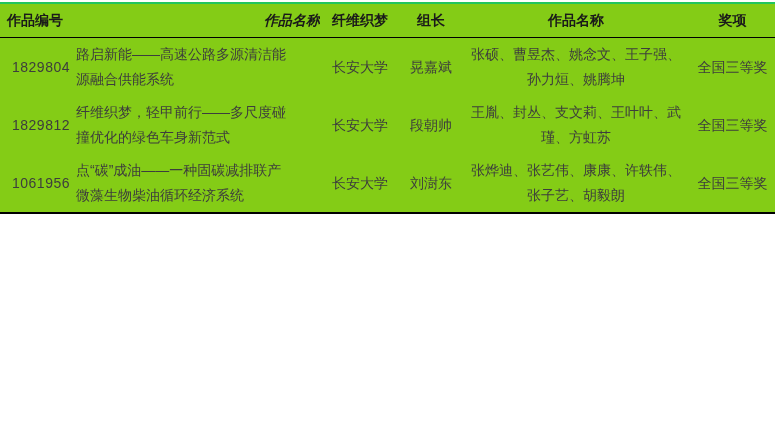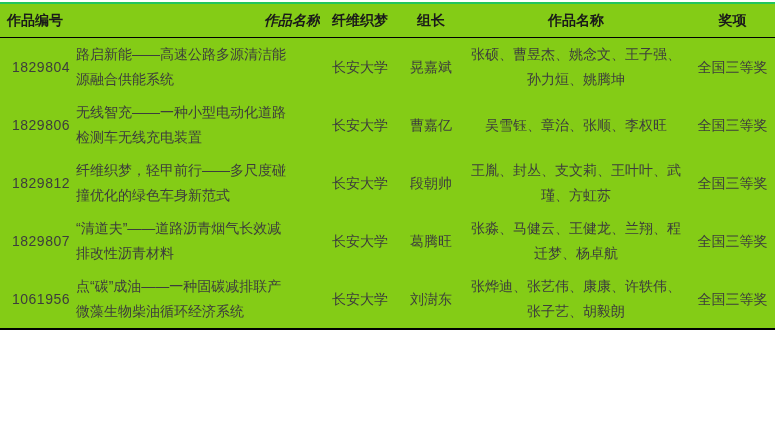--- a/index.html
+++ b/index.html
@@ -91,41 +91,25 @@
     <tbody>
         <tr>
           <td class="col-id">1829804</td>
           <td class="col-title">路启新能——高速公路多源清洁能源融合供能系统</td>
           <td class="col-university">长安大学</td>
           <td class="col-leader">晃嘉斌</td>
           <td class="col-members">张硕、曹昱杰、姚念文、王子强、孙力烜、姚腾坤</td>
           <td class="col-award">全国三等奖</td>
         </tr>
         <tr>
-          <td class="col-id">1829806</td>
-          <td class="col-title">无线智充——一种小型电动化道路检测车无线充电装置</td>
-          <td class="col-university">长安大学</td>
-          <td class="col-leader">曹嘉亿</td>
-          <td class="col-members">吴雪钰、章治、张顺、李权旺</td>
-          <td class="col-award">全国三等奖</td>
-        </tr>
-        <tr>
           <td class="col-id">1829812</td>
           <td class="col-title">纤维织梦，轻甲前行——多尺度碰撞优化的绿色车身新范式</td>
           <td class="col-university">长安大学</td>
           <td class="col-leader">段朝帅</td>
           <td class="col-members">王胤、封丛、支文莉、王叶叶、武瑾、方虹苏</td>
-          <td class="col-award">全国三等奖</td>
-        </tr>
-        <tr>
-          <td class="col-id">1829807</td>
-          <td class="col-title">“清道夫”——道路沥青烟气长效减排改性沥青材料</td>
-          <td class="col-university">长安大学</td>
-          <td class="col-leader">葛腾旺</td>
-          <td class="col-members">张淼、马健云、王健龙、兰翔、程迁梦、杨卓航</td>
           <td class="col-award">全国三等奖</td>
         </tr>
         <tr>
           <td class="col-id">1061956</td>
           <td class="col-title">点“碳”成油——一种固碳减排联产微藻生物柴油循环经济系统</td>
           <td class="col-university">长安大学</td>
           <td class="col-leader">刘澍东</td>
           <td class="col-members">张烨迪、张艺伟、康康、许轶伟、张子艺、胡毅朗</td>
           <td class="col-award">全国三等奖</td>
         </tr>

